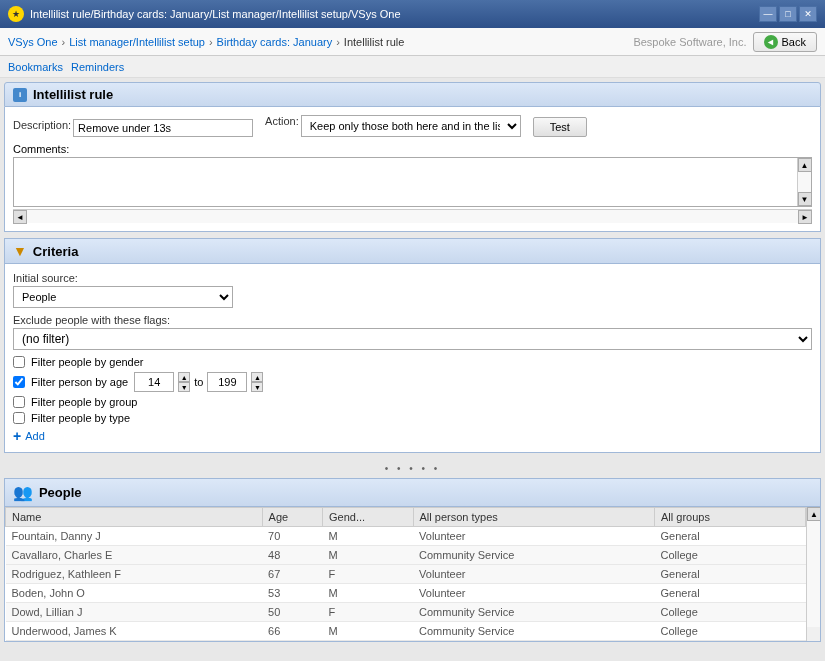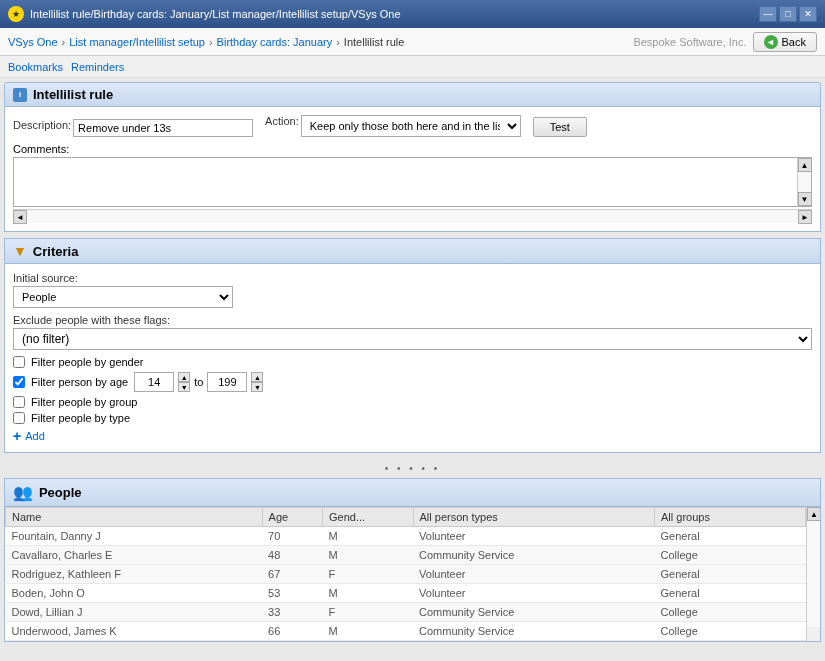--- a/index.html
+++ b/index.html
@@ -647,21 +647,21 @@
     </tr>
             <tr>
       <td>Boden, John O</td>
       <td>53</td>
       <td>M</td>
       <td>Volunteer</td>
       <td>General</td>
     </tr>
             <tr class="even">
       <td>Dowd, Lillian J</td>
-      <td>33</td>
+      <td>50</td>
       <td>F</td>
       <td>Community Service</td>
       <td>College</td>
     </tr>
             <tr>
       <td>Underwood, James K</td>
       <td>66</td>
       <td>M</td>
       <td>Community Service</td>
       <td>College</td>

